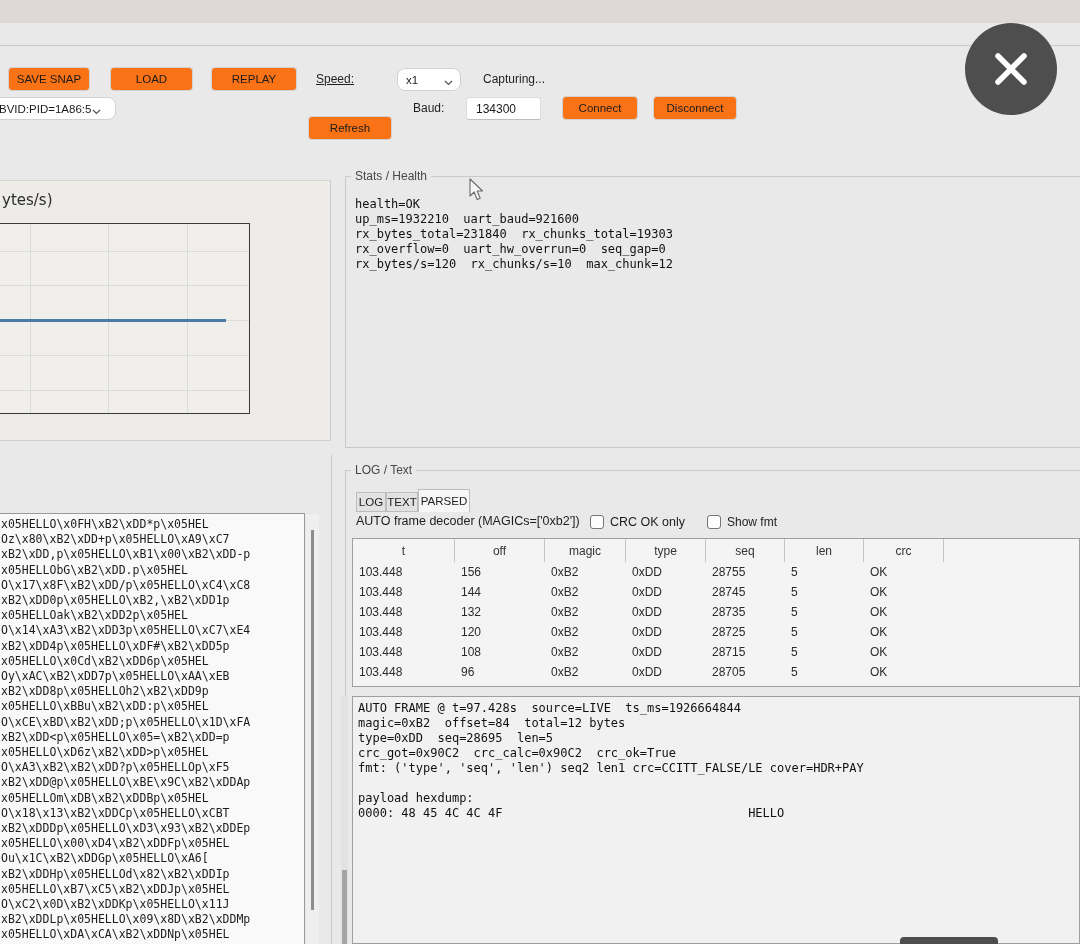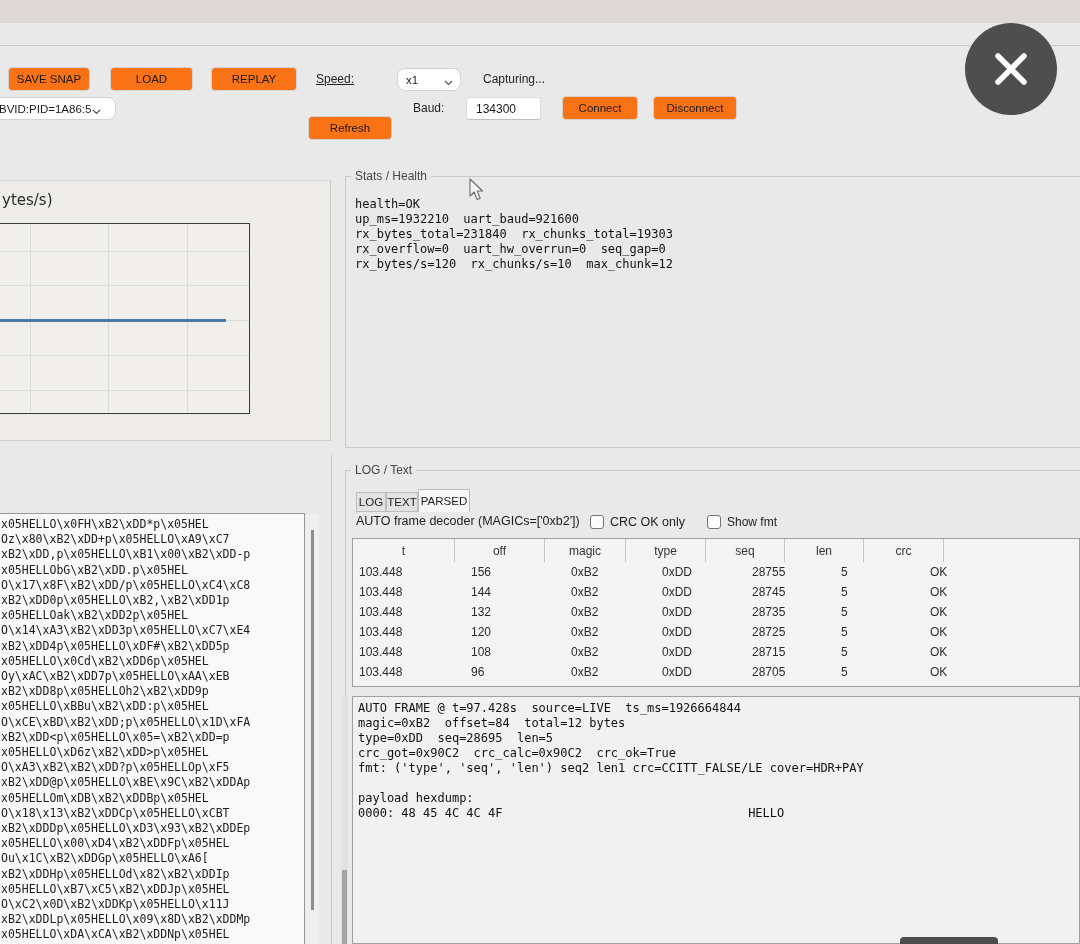--- a/index.html
+++ b/index.html
@@ -56,21 +56,21 @@
   .tab{position:absolute;top:492px;height:20px;background:#e2e2e2;border:1px solid #bdbdbd;
     font-size:11.5px;color:#222;display:flex;align-items:center;justify-content:center;box-sizing:border-box;}
   .tab.active{top:489px;height:23px;background:#f7f7f7;border-bottom:none;z-index:2;}
   
   .chk{width:14px;height:14px;border:1px solid #757575;border-radius:3px;background:#fdfdfd;}
   
   .tbl{left:352px;top:538px;width:728px;height:149px;border:1px solid #9f9f9f;background:#f4f4f4;overflow:hidden;}
   .thead{display:flex;height:23px;}
   .hcell{border-right:1px solid #c6c6c6;font-size:12px;color:#333;display:flex;
     align-items:center;justify-content:center;box-sizing:border-box;}
-  .trow{display:flex;height:20px;gap:10px;}
+  .trow{display:flex;height:20px;}
   .tcell{font-size:12px;color:#2a2a2a;display:flex;align-items:center;
     padding-left:6px;box-sizing:border-box;overflow:hidden;}
   
   .detail{left:352px;top:696px;width:728px;height:248px;border:1px solid #9f9f9f;background:#f1f1f1;overflow:hidden;}
   .detail pre{margin:0;padding:4px 0 0 5px;}
   .detail-sb{left:341px;top:697px;width:7px;height:247px;background:#e2e2e2;}
   .detail-sb .thumb{position:absolute;left:1px;top:173px;width:5px;height:74px;background:#a5a5a5;}
   .darkbar{left:900px;top:937px;width:98px;height:7px;background:#4d4d4d;border-radius:4px 4px 0 0;}
 </style>
 </head>

